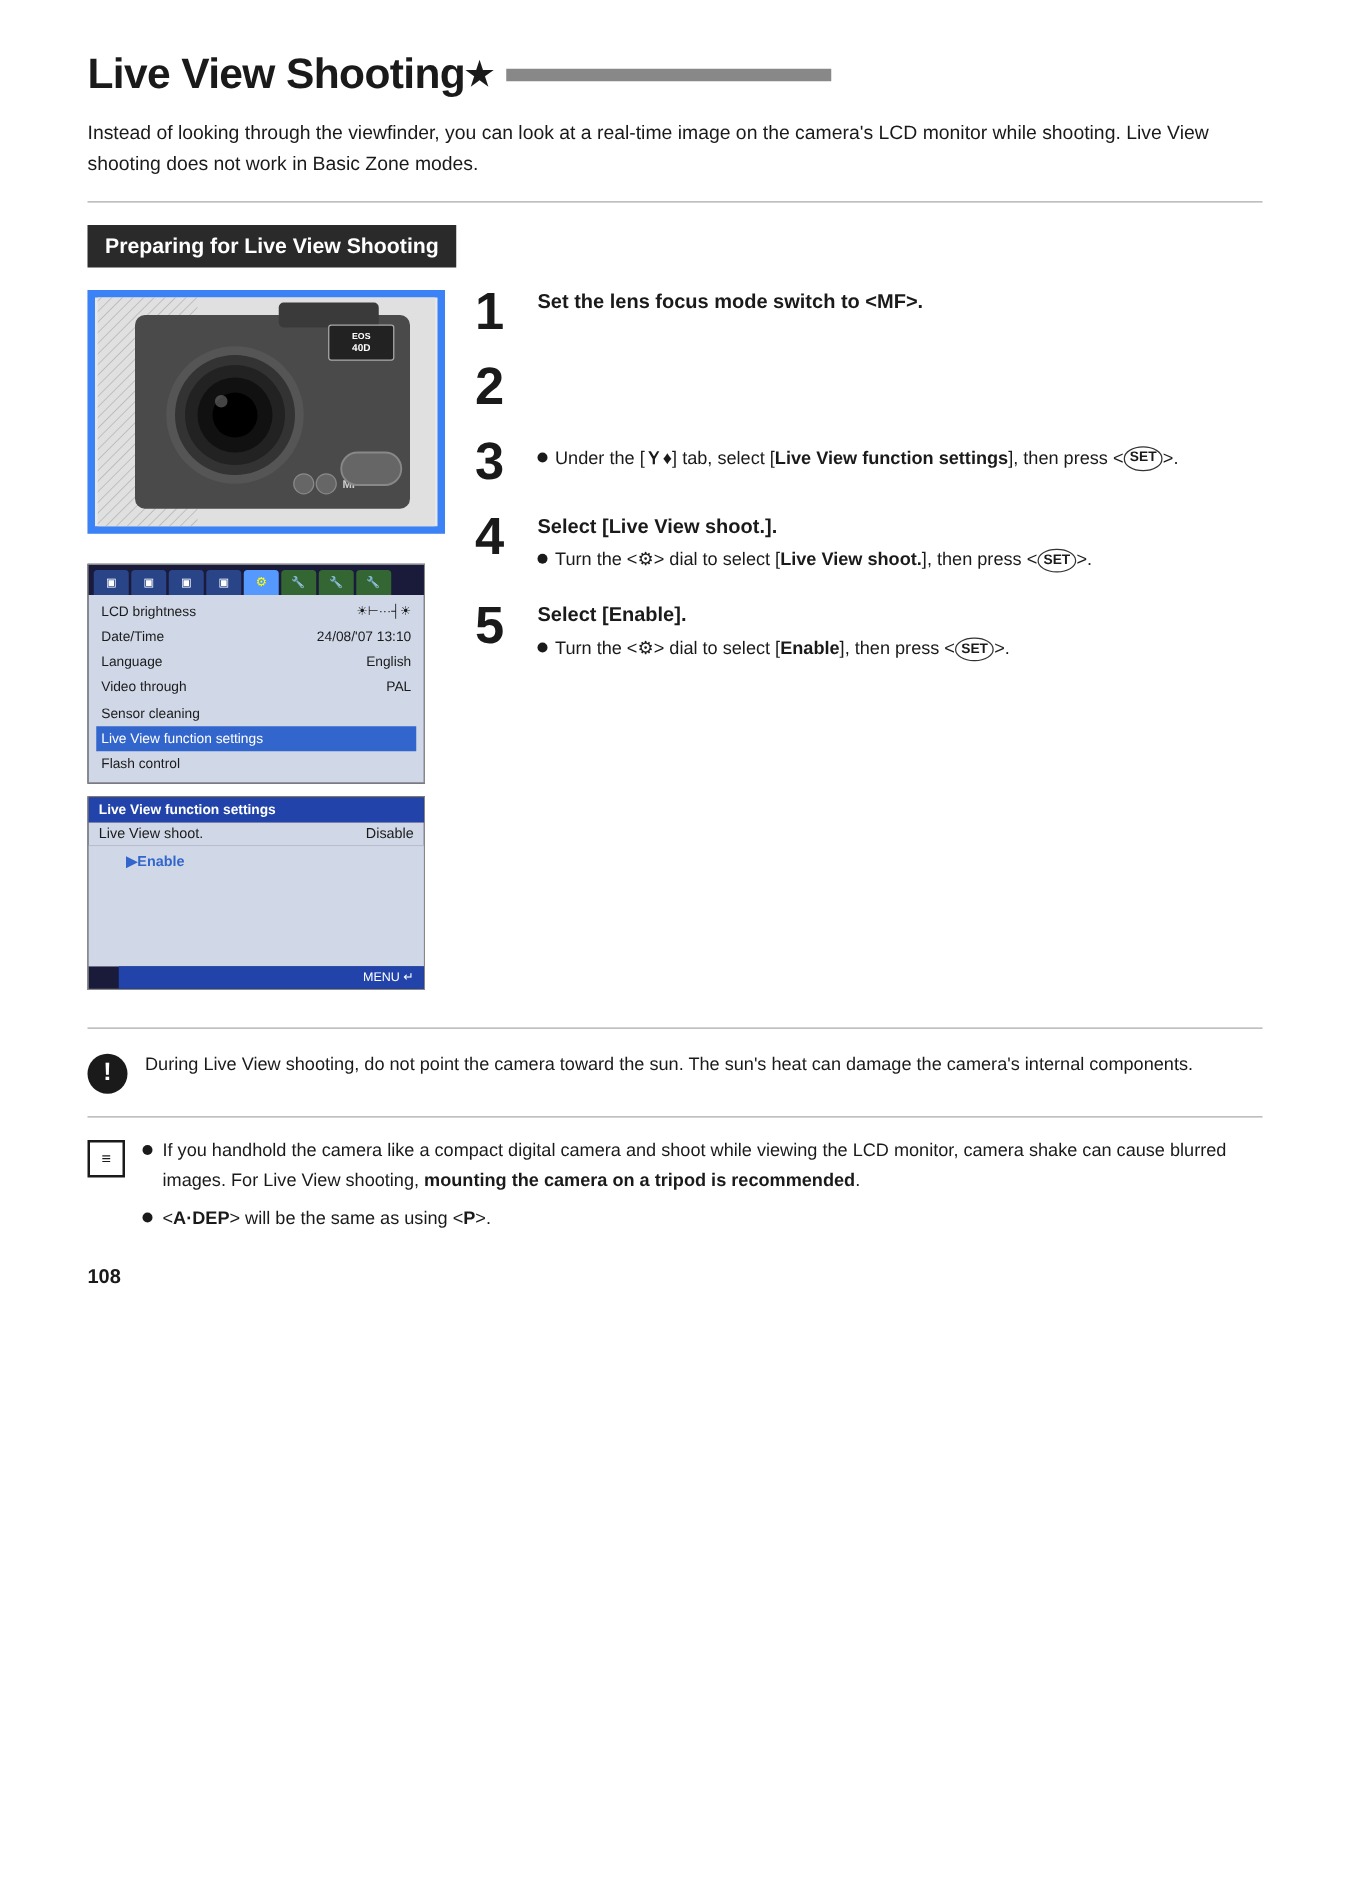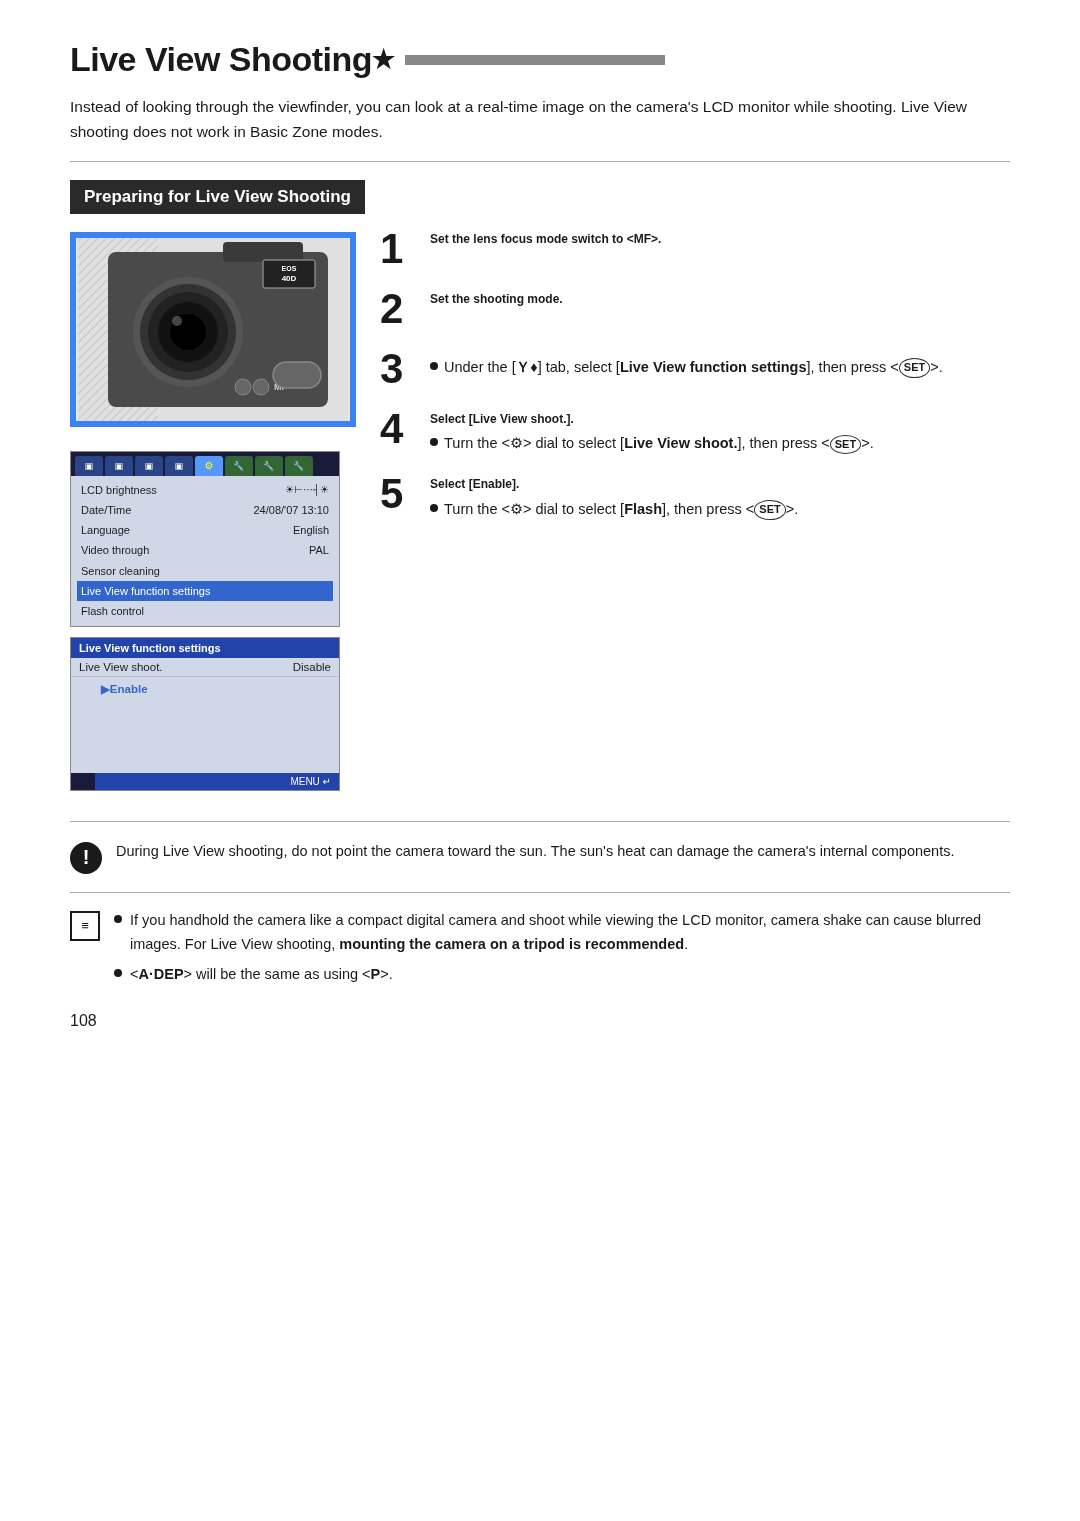--- a/index.html
+++ b/index.html
@@ -190,21 +190,21 @@
       font-weight: 900;
       color: #1a1a1a;
       line-height: 1;
       min-width: 36px;
       margin-top: -4px;
     }
     .step-content {
       flex: 1;
     }
     .step-title {
-      font-size: 12px;
+      font-size: 16px;
       font-weight: 900;
       margin-bottom: 5px;
       line-height: 1.3;
     }
     .step-body {
       font-size: 14.5px;
       line-height: 1.6;
       color: #1a1a1a;
     }
     .step-body .bullet {
@@ -278,21 +278,21 @@
     }
     .note-bullet {
       display: flex;
       gap: 8px;
       margin-bottom: 6px;
     }
 
     
     .page-number {
       font-size: 16px;
-      font-weight: normal;
+      font-weight: bold;
       margin-top: 20px;
     }
 
     
     .set-btn {
       display: inline-block;
       border: 1.5px solid #333;
       border-radius: 50%;
       padding: 0 4px;
       font-size: 11px;
@@ -437,21 +437,20 @@
       <div class="step-content">
         <div class="step-title">
           Set the lens focus mode switch to &lt;MF&gt;.
         </div>
       </div>
     </div>
 
     <div class="step">
       <div class="step-num">2</div>
       <div class="step-content">
-        <div class="step-title">Set the shooting mode.</div>
       </div>
     </div>
 
     <div class="step">
       <div class="step-num">3</div>
       <div class="step-content">
         <div class="step-body">
           <div class="bullet">
             <span class="bullet-dot"></span>
             <span>Under the [<strong>Ｙ♦</strong>] tab, select [<strong>Live View function settings</strong>], then press &lt;<span class="set-btn">SET</span>&gt;.</span>
@@ -473,21 +472,21 @@
       </div>
     </div>
 
     <div class="step">
       <div class="step-num">5</div>
       <div class="step-content">
         <div class="step-title">Select [Enable].</div>
         <div class="step-body">
           <div class="bullet">
             <span class="bullet-dot"></span>
-            <span>Turn the &lt;⚙&gt; dial to select [<strong>Flash</strong>], then press &lt;<span class="set-btn">SET</span>&gt;.</span>
+            <span>Turn the &lt;⚙&gt; dial to select [<strong>Enable</strong>], then press &lt;<span class="set-btn">SET</span>&gt;.</span>
           </div>
         </div>
       </div>
     </div>
 
   </div>
 </div>
 
 
 <div class="warning-section">

